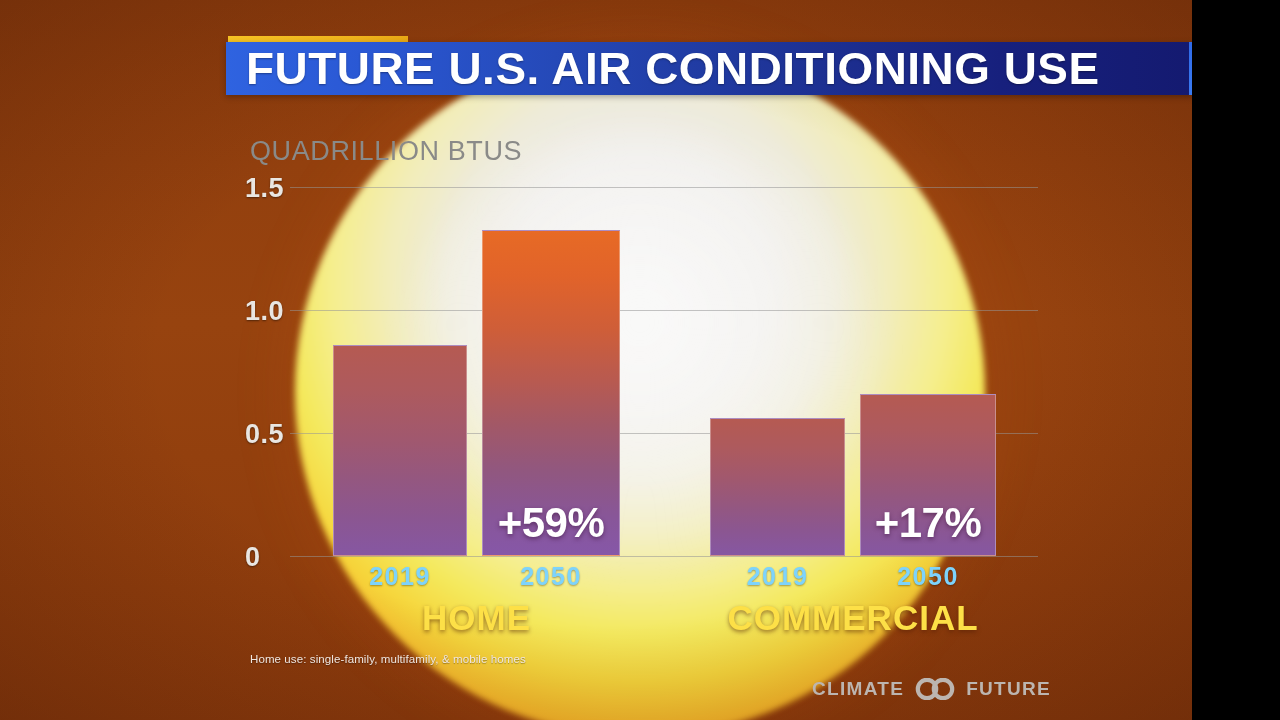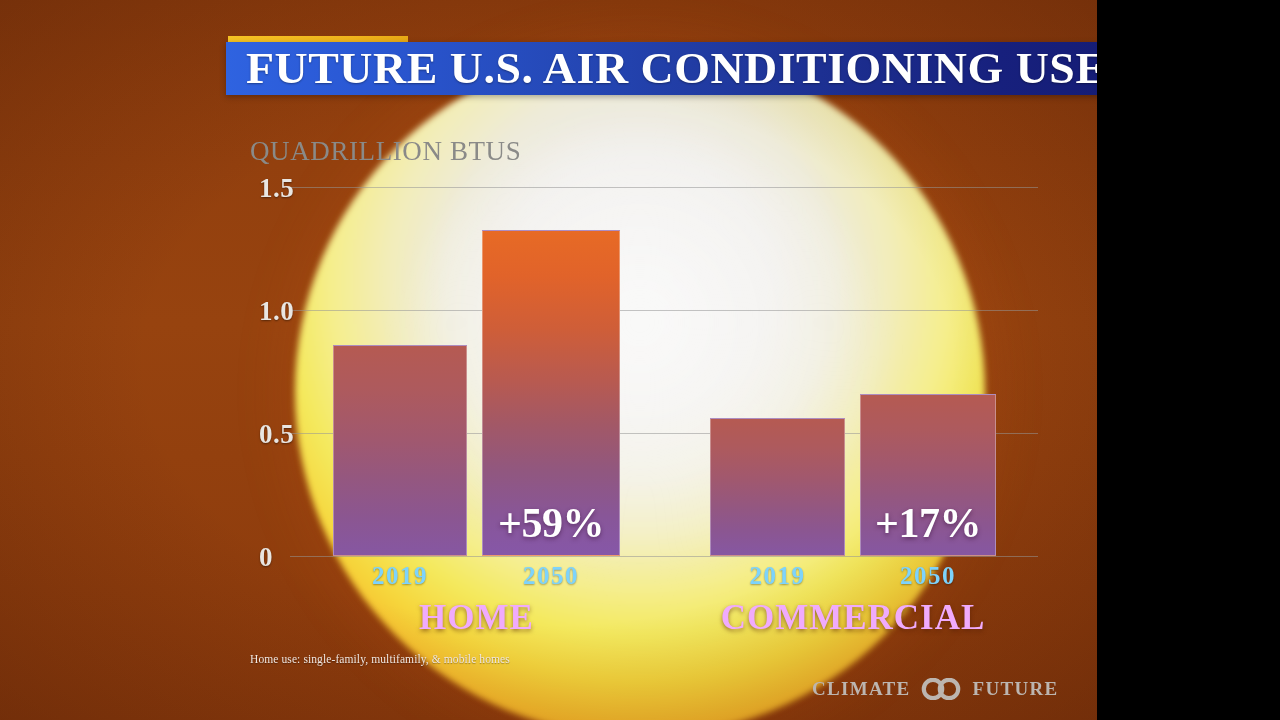--- a/index.html
+++ b/index.html
@@ -2,24 +2,24 @@
 <html><head>
 <meta charset="utf-8">
 <style>
   html, body {
     margin: 0;
     padding: 0;
     background: #000;
   }
   #stage {
     position: relative;
-    width: 1097px;
+    width: 1192px;
     height: 720px;
     overflow: hidden;
-    font-family: Liberation Serif, serif;
+    font-family: Liberation Sans, sans-serif;
     background: #9a440f;
   }
 
   
   .bg-base {
     position: absolute;
     inset: 0;
     background:
       linear-gradient(to bottom, #8f3d0d 0%, #97430f 45%, #8b3a0c 100%);
   }
@@ -131,21 +131,20 @@
   .ytick {
     position: absolute;
     left: 245px;
     width: 42px;
     text-align: left;
     color: #e9e6e2;
     font-size: 27px;
     font-weight: 700;
     letter-spacing: 0.5px;
     text-shadow: 0 1px 2px rgba(0,0,0,0.45);
-    margin-left: 14px;
   }
 
   .bar {
     position: absolute;
     background: linear-gradient(to bottom,
       #e2622a 0%, #c75a35 20%, #b05645 38%, #995croughly 0%, #8d5570 70%, #8a559a 88%, #8b57ad 100%);
     border: 1px solid rgba(255,255,255,0.32);
     box-sizing: border-box;
   }
   .bar.tall {
@@ -175,21 +174,21 @@
     color: #7dd3fc;
     font-size: 25px;
     font-weight: 700;
     letter-spacing: 1.5px;
     text-shadow: 0 1px 2px rgba(0,0,0,0.35);
   }
   .group-label {
     position: absolute;
     top: 598px;
     text-align: center;
-    color: #f0abfc;
+    color: #fde047;
     font-size: 35px;
     font-weight: 700;
     letter-spacing: 1px;
     text-shadow: 0 2px 4px rgba(80,30,5,0.55);
   }
 
   
   .footnotes {
     position: absolute;
     left: 250px; top: 652px;

